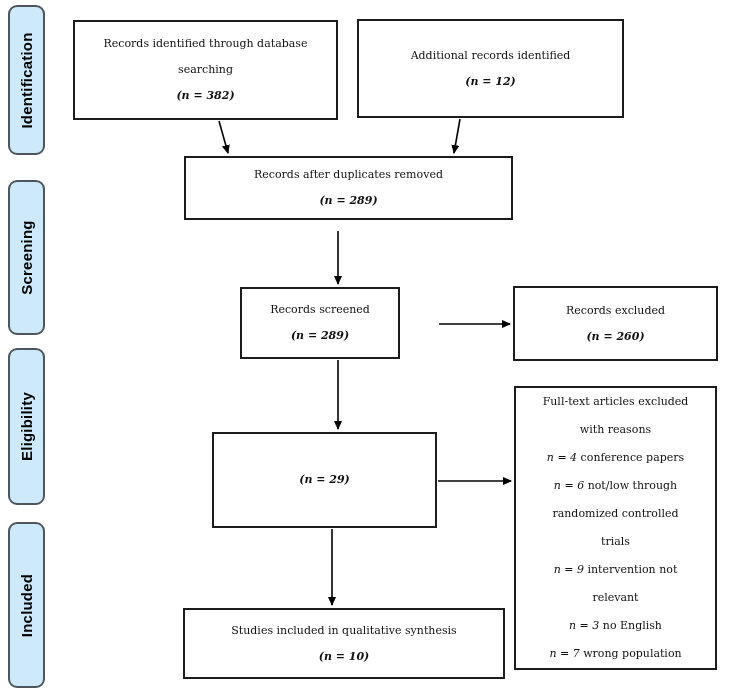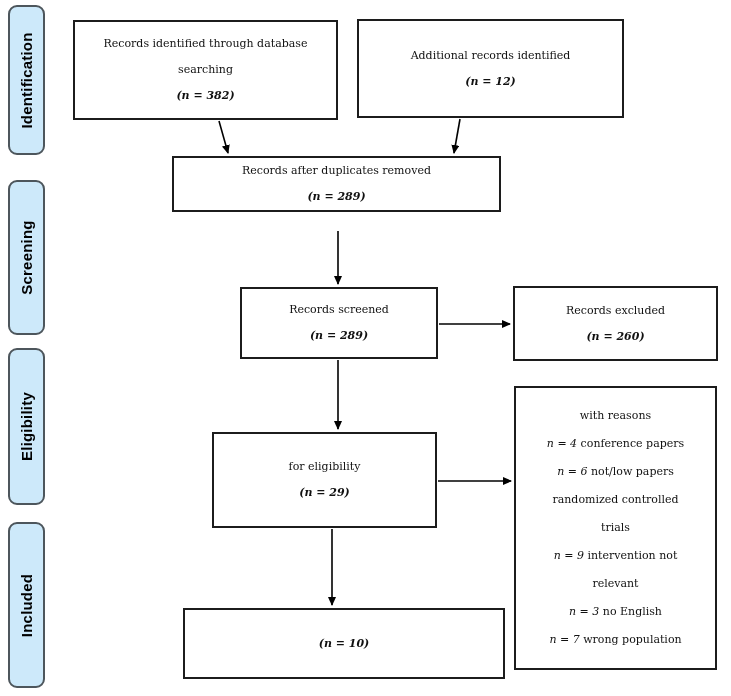--- a/index.html
+++ b/index.html
@@ -78,53 +78,54 @@
     <div class="line">Records identified through database</div>
     <div class="line">searching</div>
     <div class="count">(n = 382)</div>
   </div>
 
   <div class="fbox" style="left:357px; top:19px; width:267px; height:99px;text-align:right;">
     <div class="line">Additional records identified</div>
     <div class="count">(n = 12)</div>
   </div>
 
-  <div class="fbox" style="left:172px; top:156px; width:329px; height:56px;justify-content:flex-end;">
+  <div class="fbox" style="left:184px; top:156px; width:329px; height:64px;">
     <div class="line">Records after duplicates removed</div>
     <div class="count">(n = 289)</div>
   </div>
 
-  <div class="fbox" style="left:240px; top:287px; width:198px; height:72px;text-align:right;">
+  <div class="fbox" style="left:240px; top:287px; width:160px; height:72px;text-align:right;">
     <div class="line">Records screened</div>
     <div class="count">(n = 289)</div>
   </div>
 
   <div class="fbox" style="left:513px; top:286px; width:205px; height:75px;">
     <div class="line">Records excluded</div>
     <div class="count">(n = 260)</div>
   </div>
 
   <div class="fbox" style="left:212px; top:432px; width:225px; height:96px;">
-    <div class="line">for eligibility</div>
     <div class="count">(n = 29)</div>
   </div>
 
   <div class="fbox tall" style="left:514px; top:386px; width:203px; height:284px;">
+    <div class="line"><span class="em"></span><span>Full-text articles excluded</span></div>
     <div class="line"><span class="em"></span><span>with reasons</span></div>
     <div class="line"><span class="em">n = 4</span><span> conference papers</span></div>
-    <div class="line"><span class="em">n = 6</span><span> not/low papers</span></div>
+    <div class="line"><span class="em">n = 6</span><span> not/low through</span></div>
     <div class="line"><span class="em"></span><span>randomized controlled</span></div>
     <div class="line"><span class="em"></span><span>trials</span></div>
     <div class="line"><span class="em">n = 9</span><span> intervention not</span></div>
     <div class="line"><span class="em"></span><span>relevant</span></div>
     <div class="line"><span class="em">n = 3</span><span> no English</span></div>
     <div class="line"><span class="em">n = 7</span><span> wrong population</span></div>
   </div>
 
   <div class="fbox" style="left:183px; top:608px; width:322px; height:71px;">
+    <div class="line">Studies included in qualitative synthesis</div>
     <div class="count">(n = 10)</div>
   </div>
 
   <svg id="arrow-layer" viewBox="0 0 731 696" xmlns="http://www.w3.org/2000/svg">
     <defs>
       <marker id="ah" markerUnits="userSpaceOnUse" markerWidth="10" markerHeight="9" refX="8" refY="4" orient="auto">
         <polygon points="0,0 9,4 0,8" fill="#000000"></polygon>
       </marker>
     </defs>
     <line x1="219" y1="121" x2="228" y2="153" stroke="#000" stroke-width="1.6" marker-end="url(#ah)"></line>

